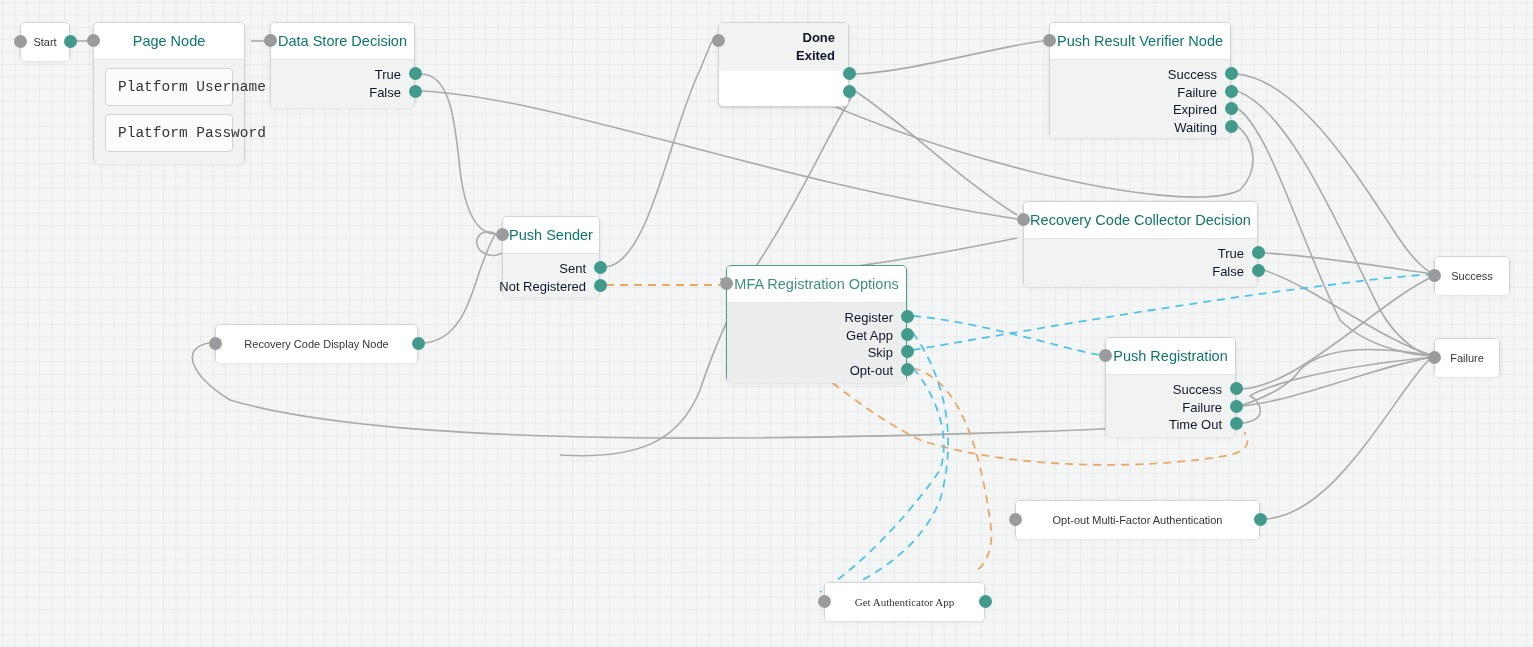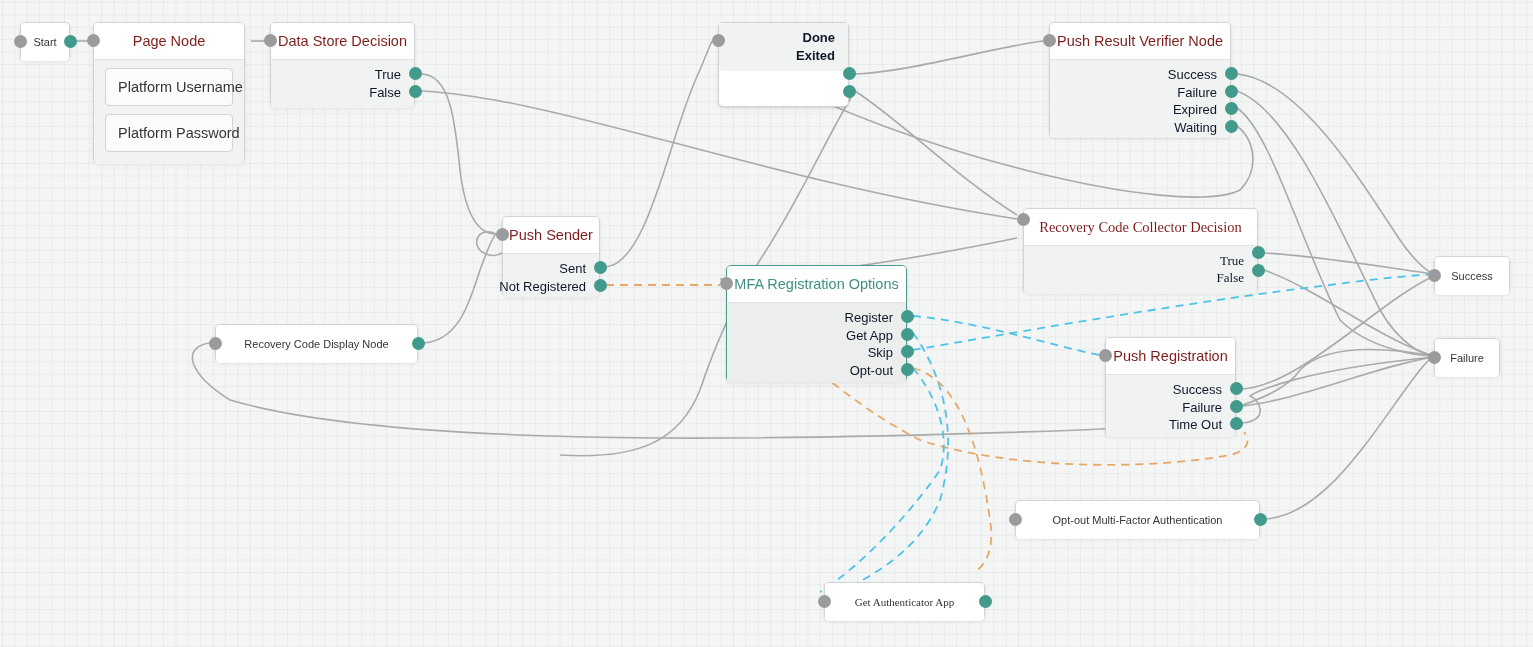--- a/index.html
+++ b/index.html
@@ -47,21 +47,21 @@
     box-shadow: 0 1px 2px rgba(0,0,0,0.10), 0 2px 5px rgba(0,0,0,0.05);
   }
   .node-header {
     box-sizing: border-box;
     height: 37px;
     display: flex;
     align-items: center;
     justify-content: center;
     padding: 0 14px;
     font-size: 14.5px;
-    color: #7f1d1d;
+    color: #0f766e;
     white-space: nowrap;
     background: #ffffff;
     border-radius: 4px 4px 0 0;
   }
   .node.has-body > .node-header {
     border-bottom: 1px solid #e2e3e4;
     border-radius: 4px 4px 0 0;
   }
   .node.selected > .node-header {
     color: #3f8f84;
@@ -97,20 +97,21 @@
     height: 38px;
     background: #fbfbfb;
     border: 1px solid #d2d3d4;
     border-radius: 4px;
     display: flex;
     align-items: center;
     padding-left: 12px;
     font-size: 14.5px;
     color: #333538;
     white-space: nowrap;
+    font-family: Liberation Mono, monospace;
   }
   .port {
     position: absolute;
     width: 13px;
     height: 13px;
     border-radius: 50%;
   }
   .port-in  { background: #9a9b9c; }
   .port-out { background: #429a8c; }
   .node-title-plain {
@@ -243,21 +244,21 @@
       <div class="node has-body" style="left: 502px; top: 216px; width: 98px; height: 80px;">
         <div class="node-header">Push Sender</div>
         <div class="node-body" style="height: 43px;">
           <div class="out-row">Sent</div>
           <div class="out-row">Not Registered</div>
         </div>
       </div>
       <div class="port port-in" style="left: 495.5px; top: 228px;"></div>
       <div class="port port-out" style="left: 593.5px; top: 261.25px;"></div>
       <div class="port port-out" style="left: 593.5px; top: 278.75px;"></div>
-      <div class="node has-body" style="left: 1023px; top: 208px; width: 235px; height: 85px; font-family: Liberation Serif, serif;">
+      <div class="node has-body" style="left: 1023px; top: 201px; width: 235px; height: 85px;">
         <div class="node-header">Recovery Code Collector Decision</div>
         <div class="node-body" style="height: 48px;">
           <div class="out-row">True</div>
           <div class="out-row">False</div>
         </div>
       </div>
       <div class="port port-in" style="left: 1016.5px; top: 213px;"></div>
       <div class="port port-out" style="left: 1251.5px; top: 246.25px;"></div>
       <div class="port port-out" style="left: 1251.5px; top: 263.75px;"></div>
       <div class="node" style="left: 215px; top: 324px; width: 203px; height: 38px;">

